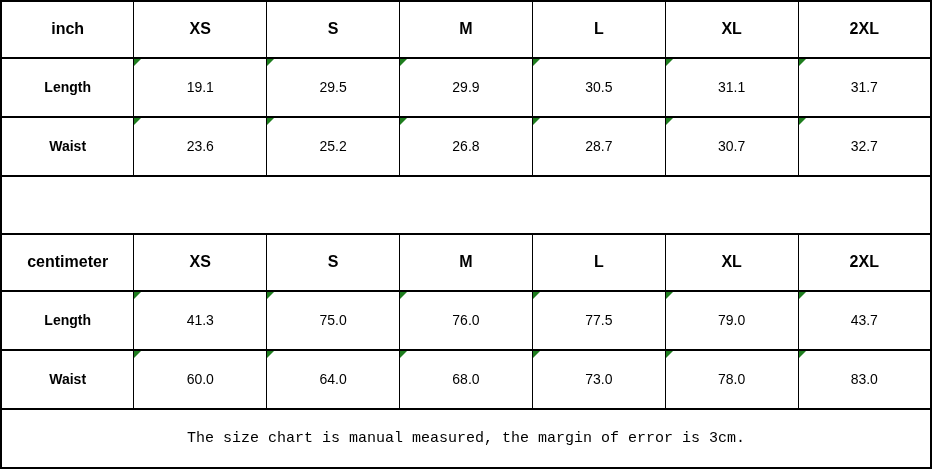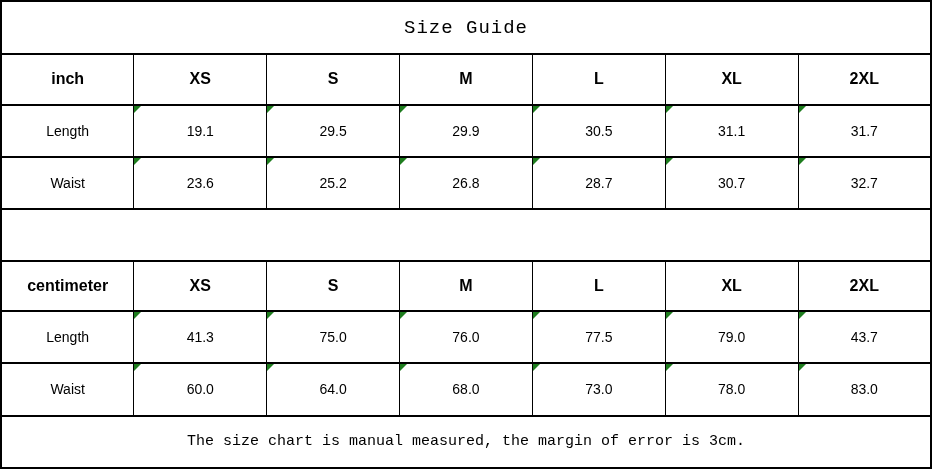--- a/index.html
+++ b/index.html
@@ -44,21 +44,21 @@
     font-size: 16px;
     font-weight: bold;
   }
   tr.data-row td {
     height: 50px;
     font-family: "Liberation Sans", "DejaVu Sans", sans-serif;
     font-size: 14px;
     font-weight: normal;
   }
   tr.data-row td.row-label {
-    font-weight: normal;
+    font-weight: bold;
     margin-left: 18px;
   }
   tr.spacer-row td {
     height: 49px;
   }
   tr.footer-row td {
     height: 50px;
     font-family: "Liberation Mono", "DejaVu Sans Mono", monospace;
     font-size: 15px;
     font-weight: normal;
@@ -84,23 +84,20 @@
     <col style="width:14.2857%">
       <col style="width:14.2857%">
       <col style="width:14.2857%">
     <col style="width:14.2857%">
       <col style="width:14.2857%">
       <col style="width:14.2857%">
     <col style="width:14.2858%">
   </colgroup>
 
   <tbody>
-      <tr class="title-row">
-    <td colspan="7">Size Guide</td>
-  </tr>
 
   <tr class="header-row">
     <td>inch</td>
     <td>XS</td>
     <td>S</td>
     <td>M</td>
     <td>L</td>
     <td>XL</td>
     <td>2XL</td>
   </tr>

